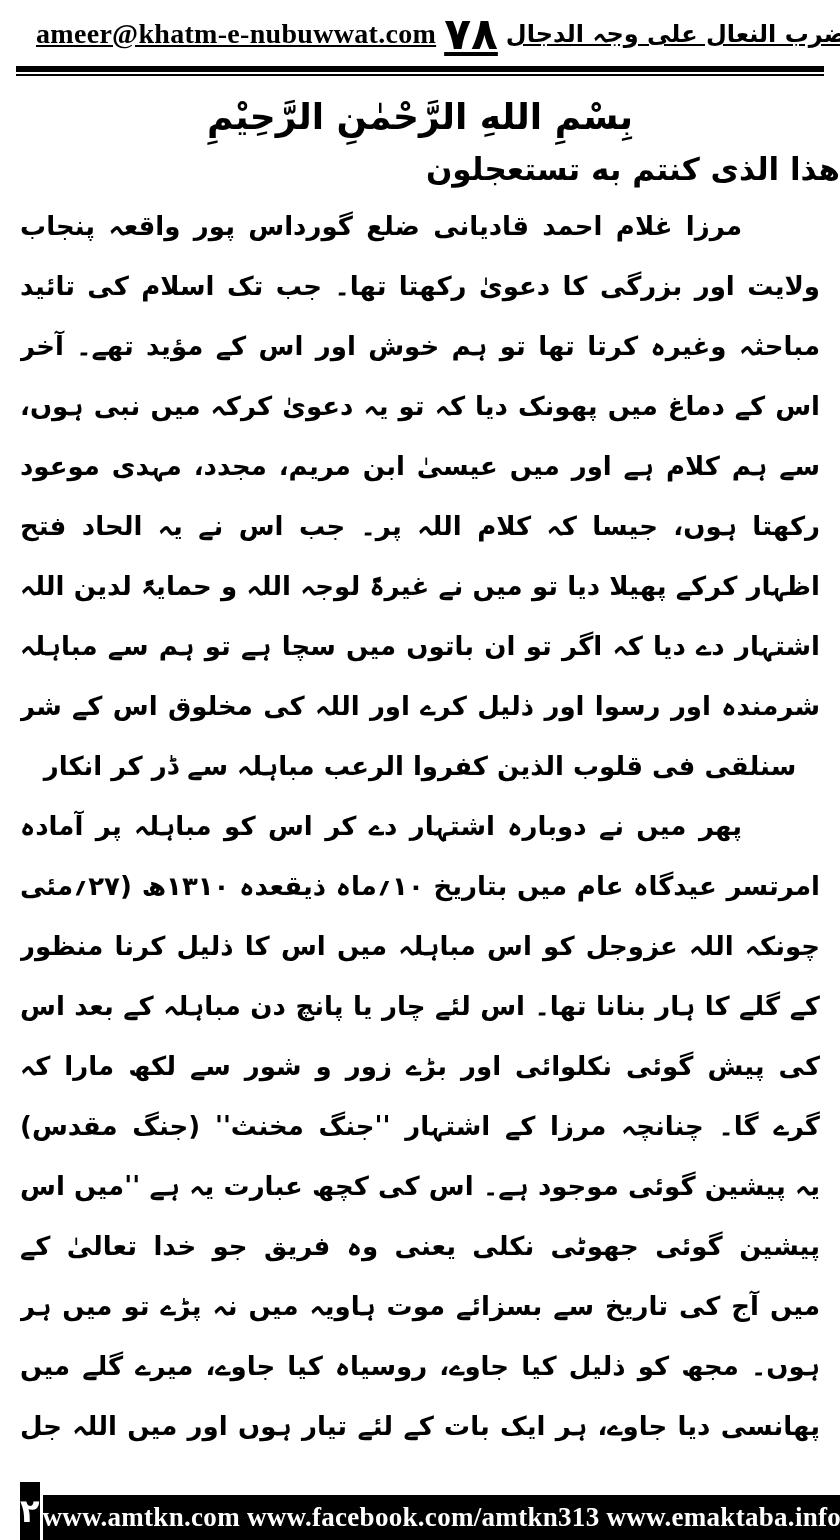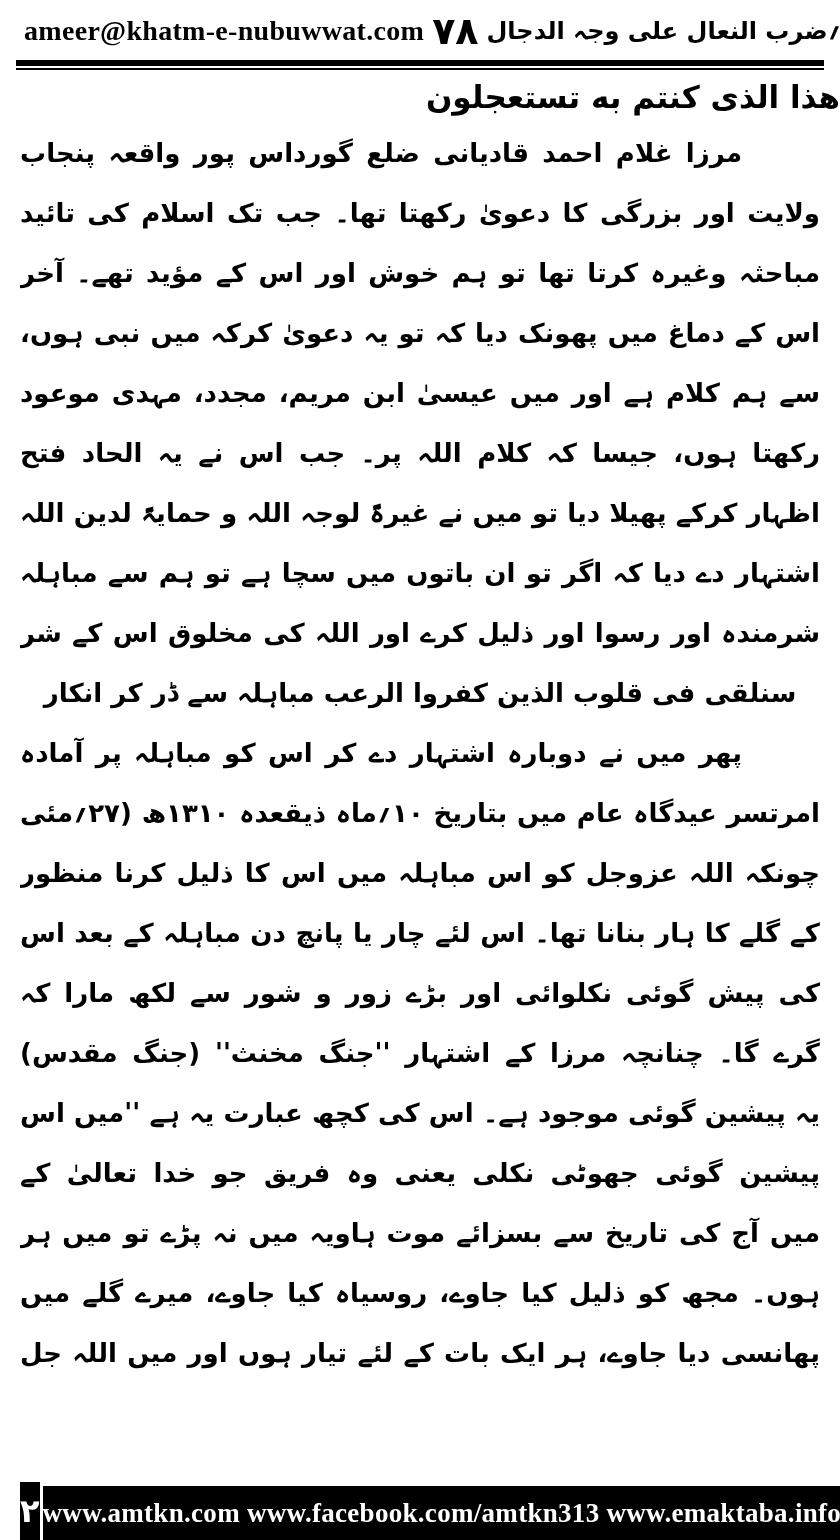--- a/index.html
+++ b/index.html
@@ -1,23 +1,23 @@
 <!DOCTYPE html>
 <html lang="ur"><head>
 <meta charset="utf-8">
 <style>
   * { margin:0; padding:0; box-sizing:border-box; }
   html,body { background:#ffffff; }
   body { width:840px; height:1540px; font-family:"DejaVu Sans",sans-serif; color:#000; }
   .page { position:relative; width:840px; height:1540px; background:#fff; overflow:hidden; }
 
   
-  .header { display:flex; align-items:center; justify-content:space-between; padding:12px 20px 0 24px; }
+  .header { display:flex; align-items:center; justify-content:space-between; padding:12px 20px 0 36px;text-decoration:underline; }
   .email { font-family:"Liberation Serif",serif; font-weight:bold; font-size:28px; letter-spacing:.3px; white-space:nowrap; }
-  .pagenum-top { font-size:38px; font-weight:bold; line-height:1; padding:0 8px; }
+  .pagenum-top { font-size:44px; font-weight:bold; line-height:1; padding:0 8px; }
   .book-title { direction:rtl; font-size:24px; font-weight:bold; white-space:nowrap; }
 
   
   .double-rule { margin:10px 16px 0 16px; }
   .double-rule .thick { height:6px; background:#000; }
   .double-rule .thin { height:2px; background:#000; margin-top:2px; }
 
   
   .bismillah { text-align:center; direction:rtl; font-weight:bold; font-size:36px; margin-top:16px; line-height:1.4; }
   .doc-heading { text-align:right; direction:rtl; font-weight:bold; font-size:31px; margin-top:6px; line-height:1.4; }
@@ -26,21 +26,21 @@
   .body-text { padding:4px 20px 0 20px; }
   .line { direction:rtl; font-weight:bold; font-size:26px; line-height:60px; height:60px;
           text-align:justify; text-align-last:justify; overflow:hidden; }
   .line.indent { padding-right:78px; }
   .line.center-line { text-align:center; text-align-last:center; }
 
   
   .footer { position:absolute; left:0; right:0; bottom:0; height:58px; display:flex; }
   .pagebox { width:82px; margin-left:20px; background:#000; color:#fff; display:flex;
              align-items:center; justify-content:center; font-size:32px; font-weight:bold; }
-  .footer-right { flex:1; display:flex; flex-direction:row; margin-left:3px; }
+  .footer-right { flex:1; display:flex; flex-direction:column; margin-left:3px;align-items:flex-end; }
   .fline { height:3px; background:#000; }
   .fline + .fline { margin-top:3px; }
   .fbar { flex:1; margin-top:4px; background:#000; color:#fff; display:flex; align-items:center;
           justify-content:center; font-family:"Liberation Serif",serif; font-weight:bold;
           font-size:27px; letter-spacing:.3px; white-space:nowrap; }
 </style>
 </head>
 <body>
 
 <div class="page">
@@ -49,20 +49,21 @@
     <span class="email">ameer@khatm-e-nubuwwat.com</span>
     <span class="pagenum-top">۷۸</span>
     <span class="book-title">محاسبہ قادیانیت جلد۱۲؍ضرب النعال علی وجہ الدجال</span>
   </div>
 
   <div class="double-rule">
     <div class="thick"></div>
     <div class="thin"></div>
   </div>
 
+  <div class="bismillah">بِسْمِ اللهِ الرَّحْمٰنِ الرَّحِيْمِ</div>
   <div class="doc-heading">هذا الذى كنتم به تستعجلون</div>
 
   <div class="body-text">
     <div class="line indent">مرزا غلام احمد قادیانی ضلع گورداس پور واقعہ پنجاب مدت مدید سے الہامات اور</div>
     <div class="line">ولایت اور بزرگی کا دعویٰ رکھتا تھا۔ جب تک اسلام کی تائید میں تھا اور کافروں مخالفوں سے</div>
     <div class="line">مباحثہ وغیرہ کرتا تھا تو ہم خوش اور اس کے مؤید تھے۔ آخر الامر نفس اور شیطان اور شامت نے</div>
     <div class="line">اس کے دماغ میں پھونک دیا کہ تو یہ دعویٰ کرکہ میں نبی ہوں، مجھے وحی آتی ہے، اللہ عزوجل مجھ</div>
     <div class="line">سے ہم کلام ہے اور میں عیسیٰ ابن مریم، مجدد، مہدی موعود ہوں، اپنے الہامات پر ایسا ایمان</div>
     <div class="line">رکھتا ہوں، جیسا کہ کلام اللہ پر۔ جب اس نے یہ الحاد فتح اسلام، توضیح المرام، ازالہ اوہام میں</div>
     <div class="line">اظہار کرکے پھیلا دیا تو میں نے غیرۃً لوجہ اللہ و حمایۃً لدین اللہ و نصحاً لخلق اللہ</div>

